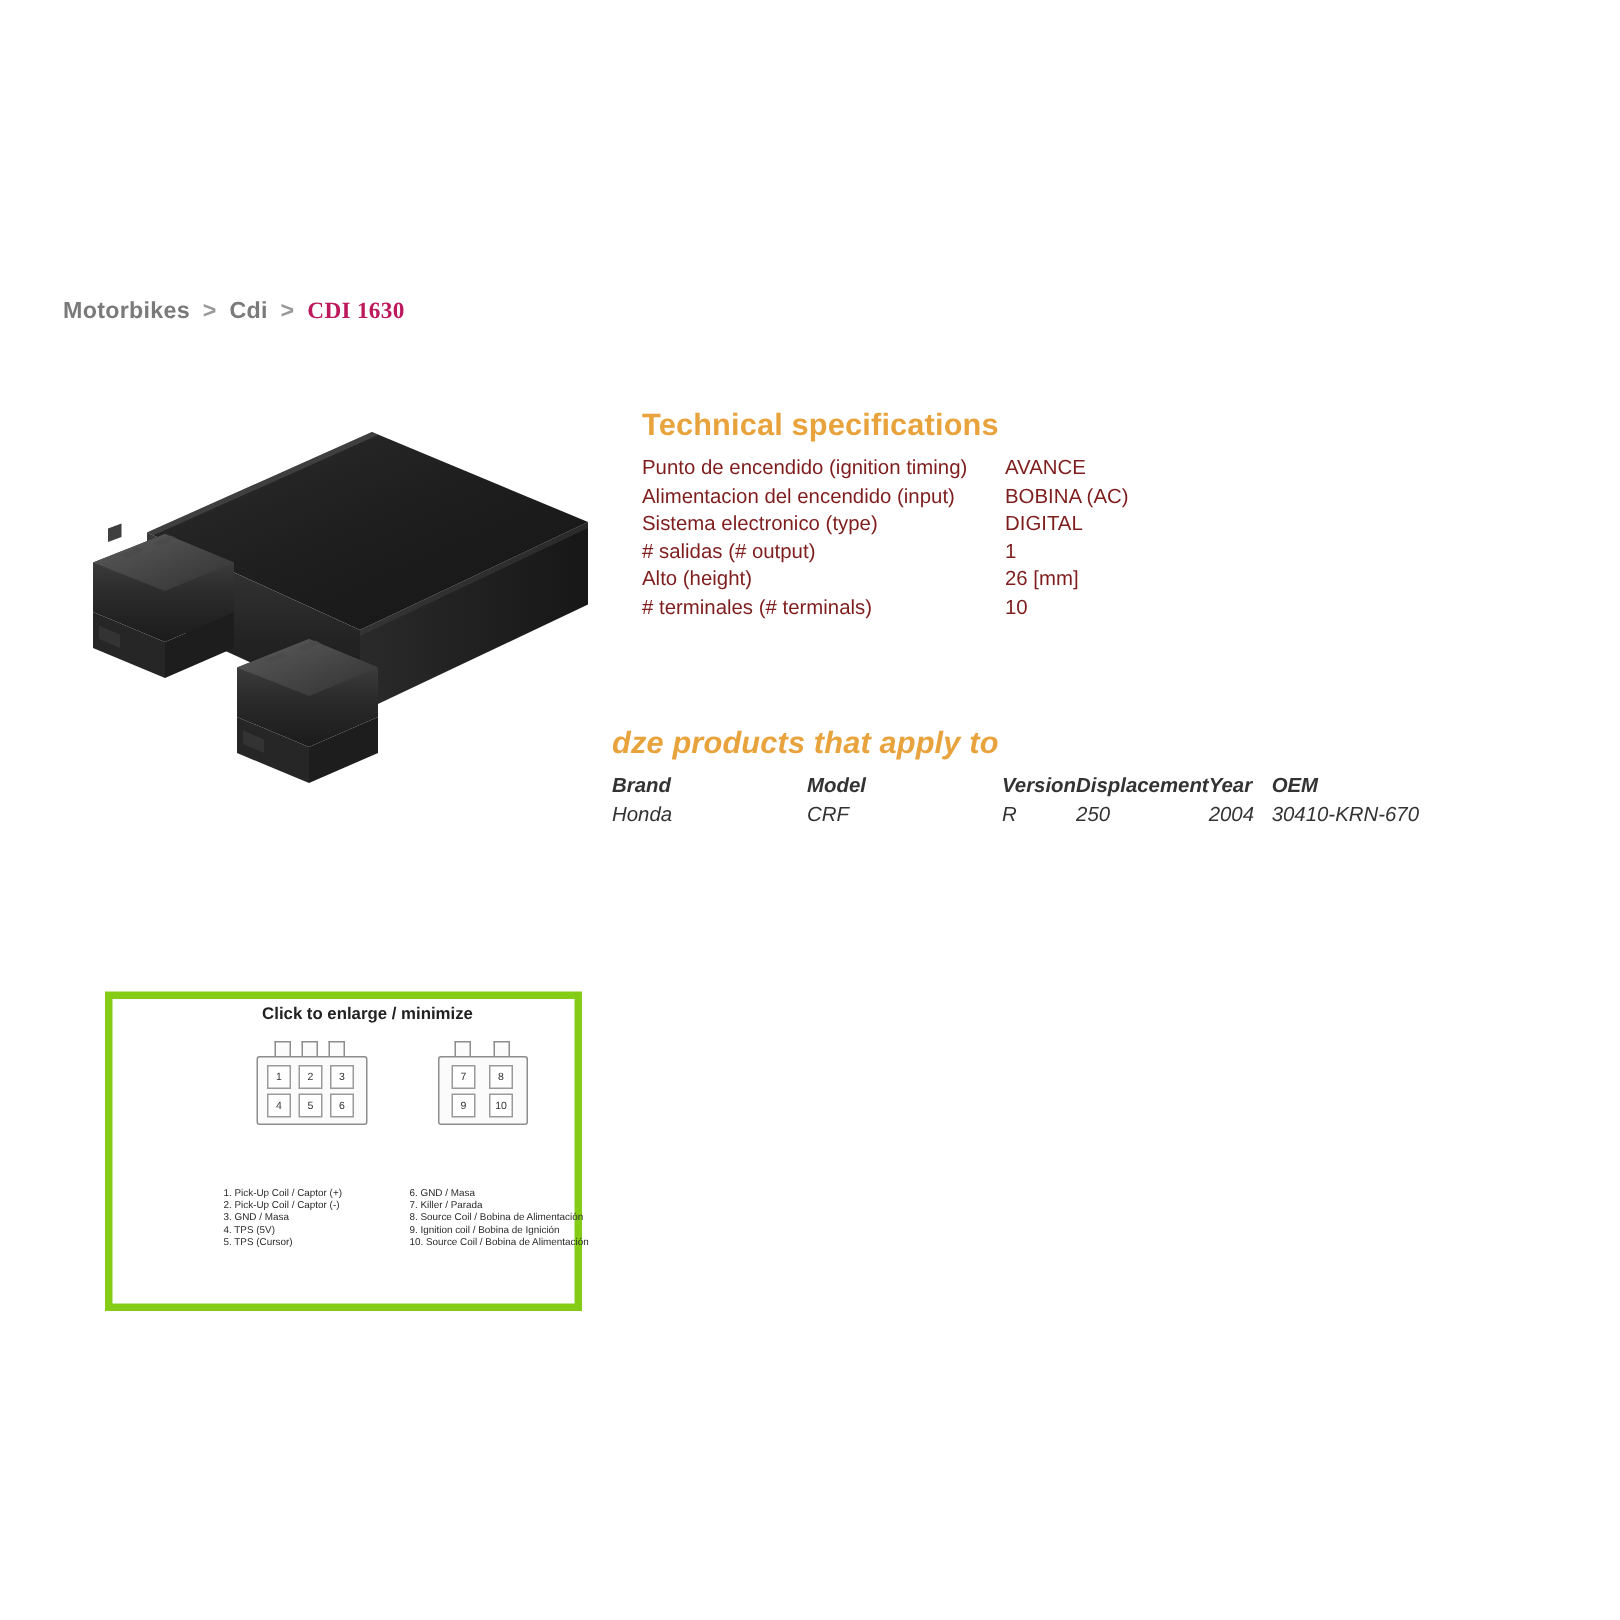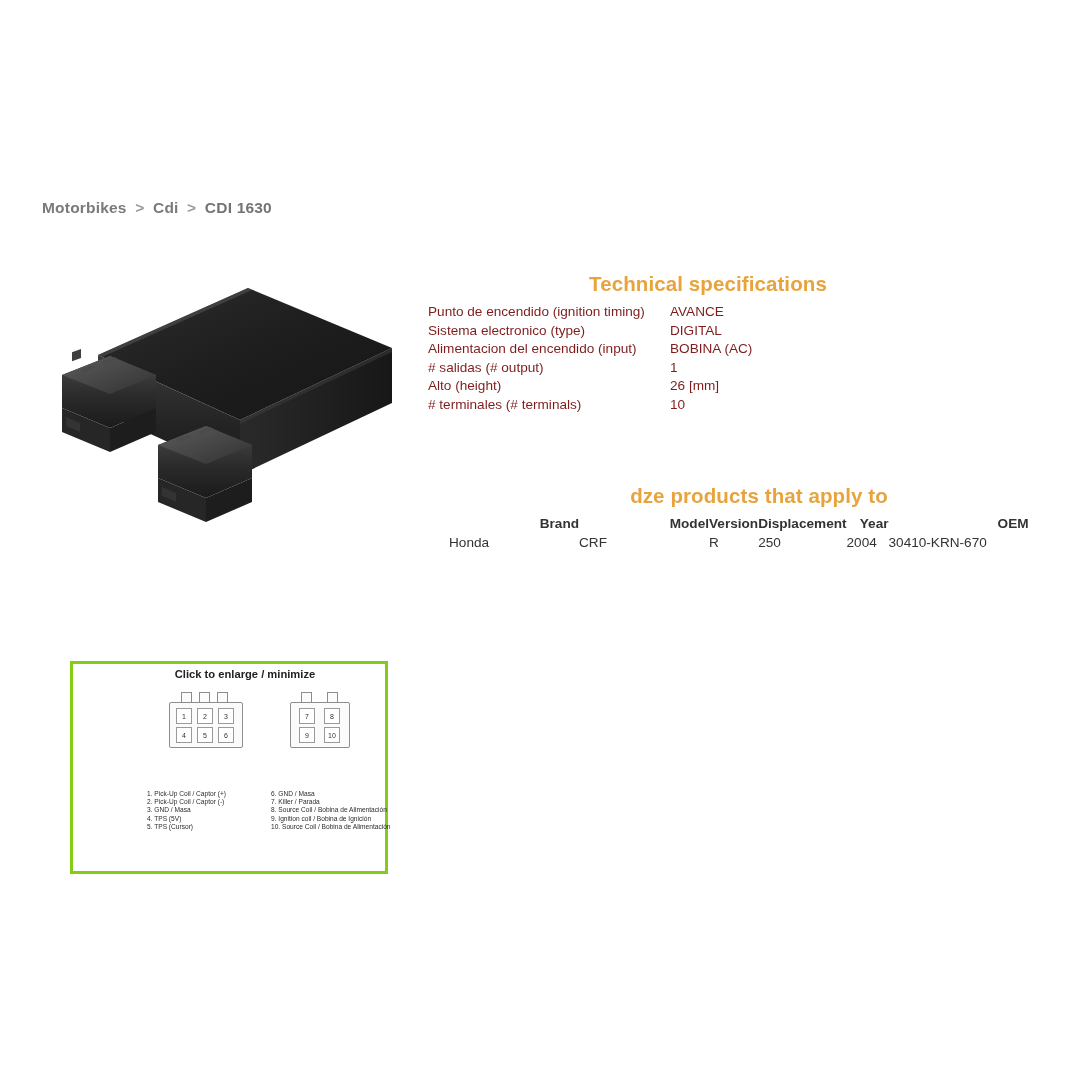--- a/index.html
+++ b/index.html
@@ -20,21 +20,21 @@
     left: 42px;
     top: 199px;
     font-size: 15.5px;
     font-weight: bold;
     color: #7a7a7a;
     letter-spacing: 0.2px;
     white-space: nowrap;
   }
   .breadcrumb .crumb { color: #7a7a7a; text-decoration: none; }
   .breadcrumb .sep { color: #9a9a9a; margin: 0 4px; }
-  .breadcrumb .current { color: #737373; }
+  .breadcrumb .current { color: #be185d; font-family: Liberation Serif, serif; }
 
   
   .product-image {
     position: absolute;
     left: 40px;
     top: 270px;
     width: 370px;
     height: 300px;
   }
   .cdi-wrap { position: absolute; left: 0; top: 0; }
@@ -45,47 +45,47 @@
     left: 428px;
     top: 272px;
     width: 560px;
   }
   .section-title {
     font-size: 20.5px;
     font-weight: bold;
     color: #e8a33d;
     margin: 0 0 8px 0;
     letter-spacing: 0.1px;
-    text-align: center;
   }
   .spec-table { border-collapse: collapse; }
   .spec-table td {
     font-size: 13.6px;
     color: #7f1d1d;
     padding: 0 0 3.6px 0;
     vertical-align: top;
     line-height: 15px;
   }
   .spec-table td.k { padding-right: 10px; width: 242px; white-space: nowrap; }
   .spec-table td.v { white-space: nowrap; }
 
   
   .apps {
     position: absolute;
-    left: 449px;
+    left: 408px;
     top: 484px;
     width: 620px;
+    font-style: italic;
   }
   .apps .section-title { margin-bottom: 8px; }
   .app-table { border-collapse: collapse; }
   .app-table th {
     font-size: 13.6px;
     font-weight: bold;
     color: #333333;
-    text-align: right;
+    text-align: left;
     padding: 0 0 4px 0;
     white-space: nowrap;
   }
   .app-table td {
     font-size: 13.6px;
     color: #333333;
     text-align: left;
     padding: 0;
     white-space: nowrap;
   }
@@ -96,21 +96,21 @@
   .col-year { width: 42px; margin-top: 28px; }
   .col-oem { width: 140px; }
 
   
   .diagram-box {
     position: absolute;
     left: 70px;
     top: 661px;
     width: 318px;
     height: 213px;
-    border: 3px solid #84cc16;
+    border: 5px solid #84cc16;
     background: #ffffff;
     padding-left: 32px;
   }
   .diagram-title {
     text-align: center;
     font-size: 11.2px;
     font-weight: bold;
     color: #222222;
     margin-top: 4px;
   }
@@ -233,26 +233,26 @@
 
 <div class="specs">
   <h2 class="section-title">Technical specifications</h2>
   <table class="spec-table">
     <tbody>
       <tr>
         <td class="k">Punto de encendido (ignition timing)</td>
         <td class="v">AVANCE</td>
       </tr>
       <tr>
+        <td class="k">Alimentacion del encendido (input)</td>
+        <td class="v">BOBINA (AC)</td>
+      </tr>
+      <tr>
         <td class="k">Sistema electronico (type)</td>
         <td class="v">DIGITAL</td>
-      </tr>
-      <tr>
-        <td class="k">Alimentacion del encendido (input)</td>
-        <td class="v">BOBINA (AC)</td>
       </tr>
       <tr>
         <td class="k"># salidas (# output)</td>
         <td class="v">1</td>
       </tr>
       <tr>
         <td class="k">Alto (height)</td>
         <td class="v">26 [mm]</td>
       </tr>
       <tr>

